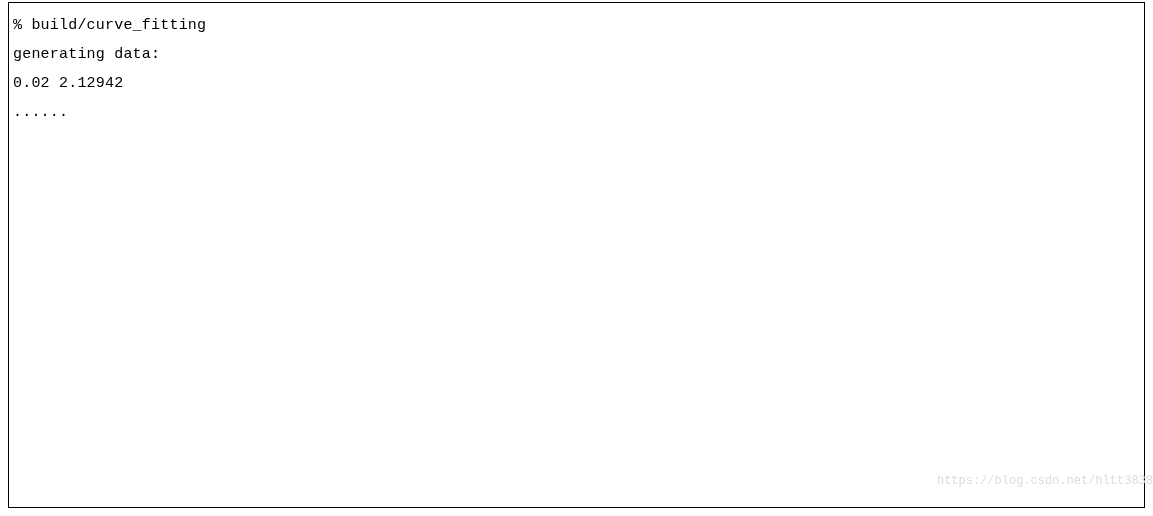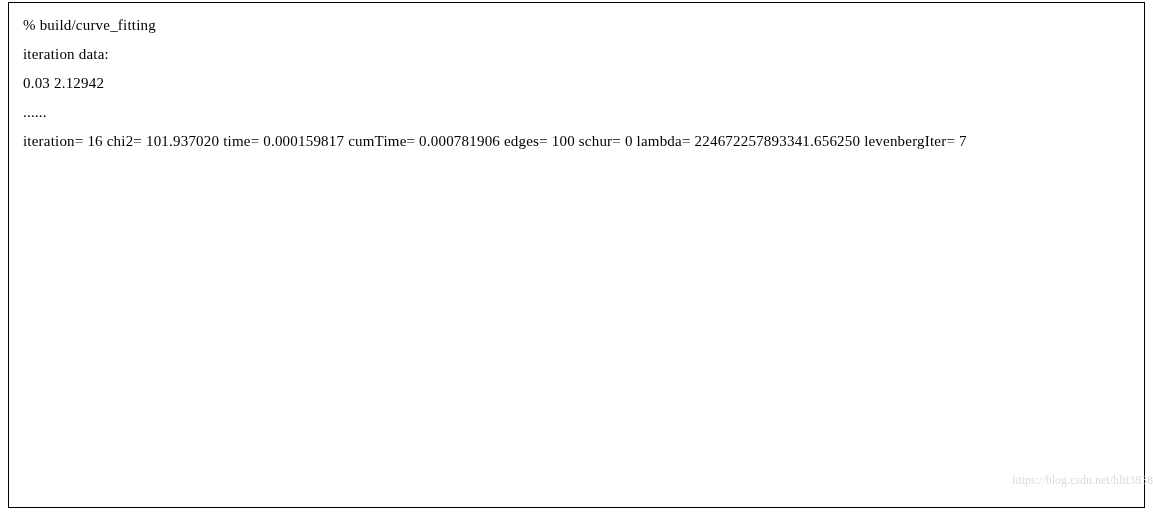--- a/index.html
+++ b/index.html
@@ -9,44 +9,42 @@
   }
   .wrap {
     width:1153px; height:516px; box-sizing:border-box;
     position:relative;
   }
   .codebox {
     position:absolute;
     left:8px; right:8px; top:2px; bottom:8px;
     border:1px solid #000;
     box-sizing:border-box;
-    padding:8px 10px 8px 14px;
+    padding:8px 10px 8px 4px;
     overflow:hidden;
-    font-family:Liberation Serif, serif;
   }
   .line {
     white-space:pre-wrap;
     line-height:29px;
     letter-spacing:0.2px;
   }
   .watermark {
     position:absolute;
     right:0; bottom:28px;
     color:#dcdcdc;
-    font-family: Liberation Serif, serif;
+    font-family: Liberation Mono, monospace;
     font-size:12px;
     pointer-events:none;
     margin-top:8px;
   }
 </style>
 </head>
 <body>
 
 <div class="wrap">
   <div class="codebox">
     <div class="line">% build/curve_fitting</div>
-    <div class="line">iteration data:</div>
-    <div class="line">0.03 2.12942</div>
+    <div class="line">generating data:</div>
+    <div class="line">0.02 2.12942</div>
     <div class="line">......</div>
-    <div class="line">iteration= 16 chi2= 101.937020 time= 0.000159817 cumTime= 0.000781906 edges= 100 schur= 0 lambda= 224672257893341.656250 levenbergIter= 7</div>
   </div>
   <div class="watermark">https://blog.csdn.net/hltt3838</div>
 </div>
 
 </body></html>

